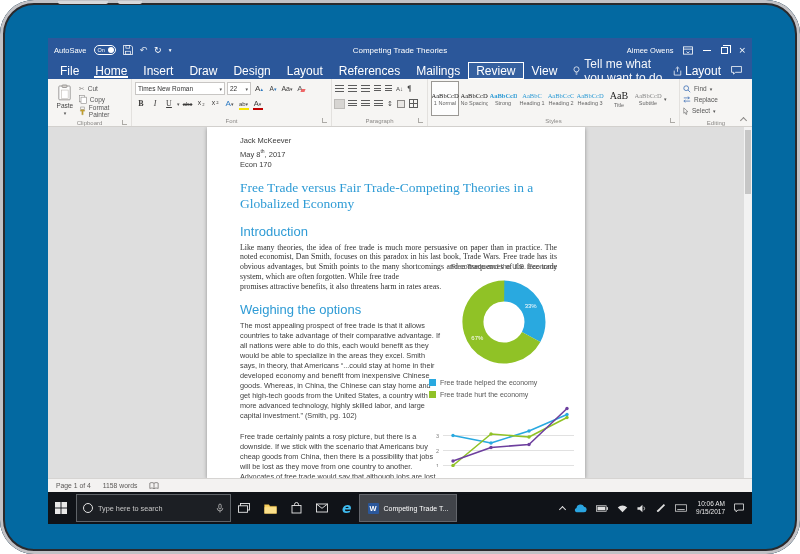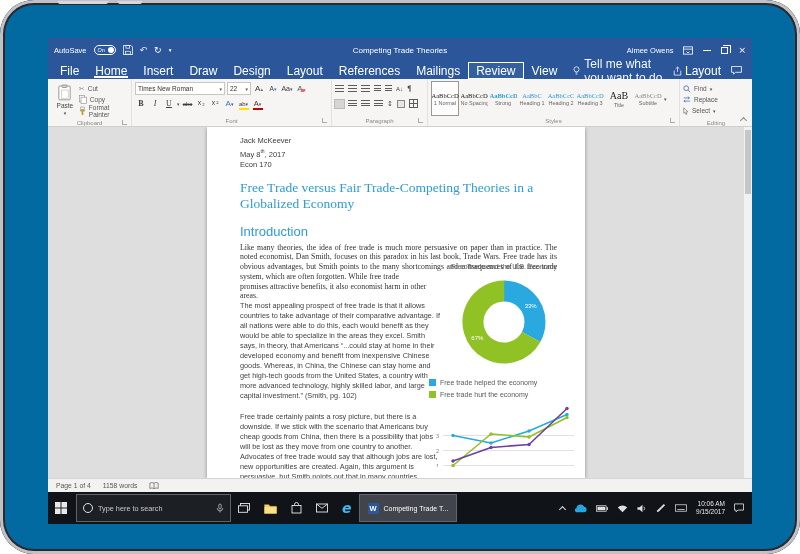--- a/index.html
+++ b/index.html
@@ -393,21 +393,22 @@
     <div class="docarea">
       <div class="page">
         <div class="author">
           <div>Jack McKeever</div>
           <div><span>May 8</span><sup style="font-size:5px;">th</sup><span>, 2017</span></div>
           <div>Econ 170</div>
         </div>
         <h1 class="doc-heading-title">Free Trade versus Fair Trade-Competing Theories in a Globalized Economy</h1>
         <h2 class="h2blue">Introduction</h2>
         <p class="serif-p">Like many theories, the idea of free trade is much more persuasive on paper than in practice. The noted economist, Dan Smith, focuses on this paradox in his last book, Trade Wars. Free trade has its obvious advantages, but Smith points to the many shortcomings and consequences of the free trade system, which are often forgotten. While free trade</p>
-        <p class="serif-p narrow">promises attractive benefits, it also economist harm in other areas.</p>
+        <p class="serif-p narrow">promises attractive benefits, it also threatens harm in rates areas.</p>
+        <h2 class="h2blue" style="max-width:202px;">Weighing the options</h2>
         <p class="sans-p">The most appealing prospect of free trade is that it allows countries to take advantage of their comparative advantage. If all nations were able to do this, each would benefit as they would be able to specialize in the areas they excel. Smith says, in theory, that Americans “...could stay at home in their developed economy and benefit from inexpensive Chinese goods. Whereas, in China, the Chinese can stay home and get high-tech goods from the United States, a country with more advanced technology, highly skilled labor, and large capital investment.” (Smith, pg. 102)</p>
         <p class="sans-p" style="margin-top:11px;">Free trade certainly paints a rosy picture, but there is a downside. If we stick with the scenario that Americans buy cheap goods from China, then there is a possibility that jobs will be lost as they move from one country to another. Advocates of free trade would say that although jobs are lost, new opportunities are created. Again, this argument is persuasive, but Smith points out that in many countries, unemployment rates are high and those who lose their jobs</p>
 
         <div class="chart-col">
           <div class="chart-title">Free Trade and the U.S. Economy</div>
           <div class="donut-wrap">
             <svg id="donut" width="86" height="86" viewBox="0 0 86 86">
                 <circle cx="43" cy="43" r="31" fill="none" stroke="#29a9e0" stroke-width="21" stroke-dasharray="64.27698569244717 194.77874452256717" transform="rotate(-90 43 43)"></circle>
                 <text x="69.68300283712226" y="29.219716111738492" text-anchor="middle" fill="#ffffff" font-size="6" font-family="Liberation Sans, sans-serif">33%</text>
                 <circle cx="43" cy="43" r="31" fill="none" stroke="#90c226" stroke-width="21" stroke-dasharray="130.50175883012 194.77874452256717" transform="rotate(28.80000000000001 43 43)"></circle>

